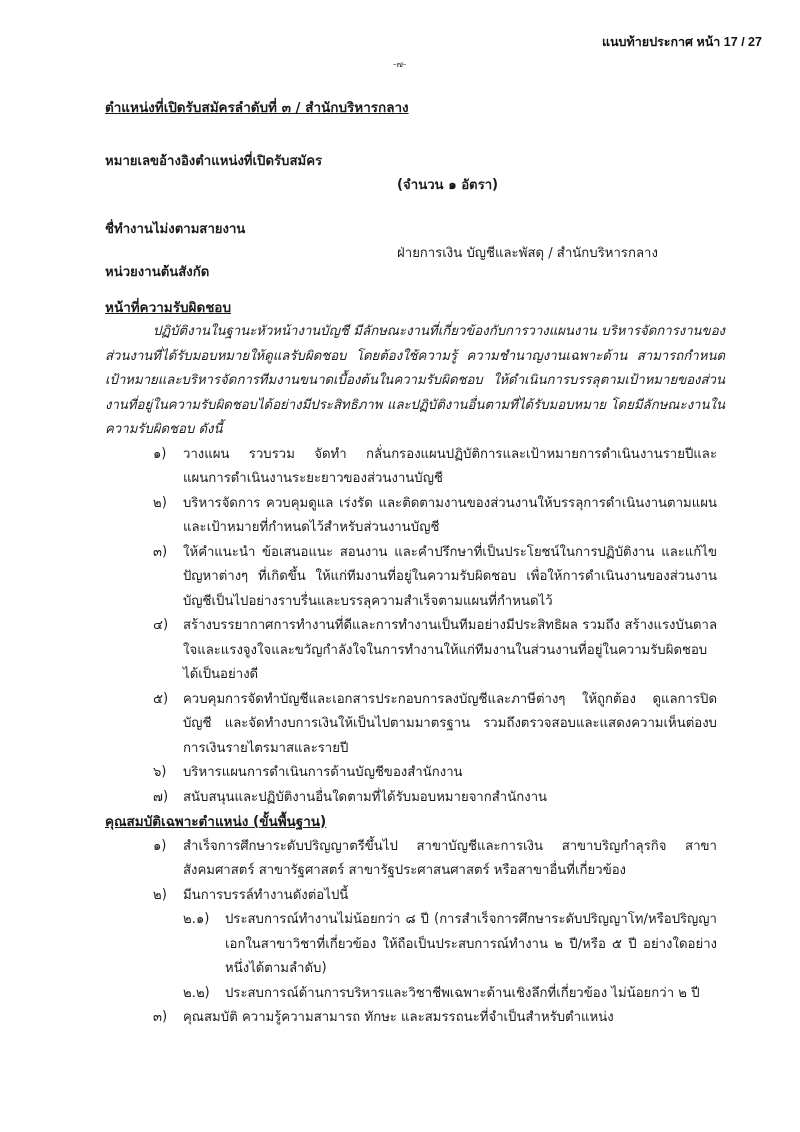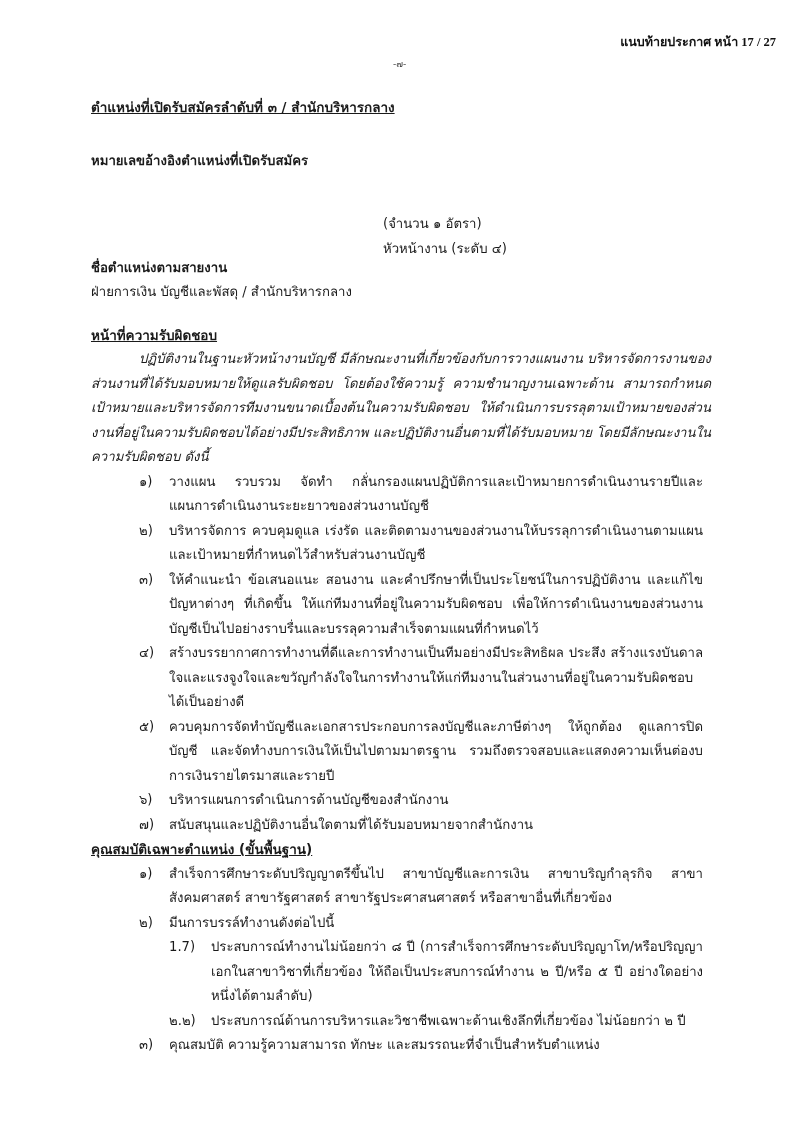--- a/index.html
+++ b/index.html
@@ -2,42 +2,42 @@
 <html><head>
 <meta charset="utf-8">
 <style>
   html, body { margin: 0; padding: 0; background: #ffffff; }
   body {
     width: 800px; height: 1132px; position: relative; overflow: hidden;
     font-family: "DejaVu Sans", "Liberation Sans", sans-serif;
     color: #1a1a1a;
   }
   .page-header {
-    position: absolute; top: 32px; right: 24px;
-    font-family: Liberation Serif, serif;
+    position: absolute; top: 32px; right: 38px;
+    font-family: Liberation Sans, sans-serif;
     font-weight: bold; font-size: 12.5px; color: #111;
   }
   .page-number {
     position: absolute; top: 57px; left: 393px;
     font-size: 9px; color: #444;
   }
   .content {
-    position: absolute; left: 91px; top: 95px; width: 620px;
+    position: absolute; left: 105px; top: 95px; width: 620px;
     font-size: 13.2px; line-height: 24.5px;
   }
   .heading-u {
     font-weight: bold; text-decoration: underline; margin: 0;
     font-size: 13.5px;
   }
   .info-table { margin-top: 10px; }
   .info-row { display: flex; }
   .info-label { width: 292px; font-weight: bold; flex: none; margin-top: 19px; }
   .info-value { flex: 1; }
-  .bold { font-weight: normal; margin-top: 39px; }
-  .section { margin-top: 18px; }
+  .bold { font-weight: bold; }
+  .section { margin-top: 10px; }
   .para {
     text-indent: 48px; text-align: justify; margin: 0; font-style: italic;
   }
   .list { margin: 0; padding: 0; list-style: none; }
   .list-item {
     display: flex; margin-left: 48px; text-align: justify;
   }
   .num { width: 30px; flex: none; }
   .item-text { flex: 1; padding-right: 8px; }
   .sub-item {
@@ -57,24 +57,24 @@
 
   <div class="info-table">
     <div class="info-row">
       <div class="info-label">หมายเลขอ้างอิงตำแหน่งที่เปิดรับสมัคร</div>
     </div>
     <div class="info-row">
       <div class="info-label"></div>
       <div class="info-value bold">(จำนวน ๑ อัตรา)</div>
     </div>
     <div class="info-row">
-      <div class="info-label">ชื่อตำแหน่งตามสายงาน</div>
-      <div class="info-value">หัวหน้างาน (ระดับ ๔)</div>
+      <div class="info-label">ชื่ทำงานไม่งตามสายงาน</div>
     </div>
     <div class="info-row">
+      <div class="info-label">หน่วยงานต้นสังกัด</div>
       <div class="info-value">ฝ่ายการเงิน บัญชีและพัสดุ / สำนักบริหารกลาง</div>
     </div>
   </div>
 
   <div class="section">
     <p class="heading-u">หน้าที่ความรับผิดชอบ</p>
     <p class="para">ปฏิบัติงานในฐานะหัวหน้างานบัญชี มีลักษณะงานที่เกี่ยวข้องกับการวางแผนงาน บริหารจัดการงานของส่วนงานที่ได้รับมอบหมายให้ดูแลรับผิดชอบ โดยต้องใช้ความรู้ ความชำนาญงานเฉพาะด้าน สามารถกำหนดเป้าหมายและบริหารจัดการทีมงานขนาดเบื้องต้นในความรับผิดชอบ ให้ดำเนินการบรรลุตามเป้าหมายของส่วนงานที่อยู่ในความรับผิดชอบได้อย่างมีประสิทธิภาพ และปฏิบัติงานอื่นตามที่ได้รับมอบหมาย โดยมีลักษณะงานในความรับผิดชอบ ดังนี้</p>
     <div class="list">
       <div class="list-item">
           <span class="num">๑)</span>
@@ -83,21 +83,21 @@
       <div class="list-item">
           <span class="num">๒)</span>
           <span class="item-text">บริหารจัดการ ควบคุมดูแล เร่งรัด และติดตามงานของส่วนงานให้บรรลุการดำเนินงานตามแผนและเป้าหมายที่กำหนดไว้สำหรับส่วนงานบัญชี</span>
         </div>
       <div class="list-item">
           <span class="num">๓)</span>
           <span class="item-text">ให้คำแนะนำ ข้อเสนอแนะ สอนงาน และคำปรึกษาที่เป็นประโยชน์ในการปฏิบัติงาน และแก้ไขปัญหาต่างๆ ที่เกิดขึ้น ให้แก่ทีมงานที่อยู่ในความรับผิดชอบ เพื่อให้การดำเนินงานของส่วนงานบัญชีเป็นไปอย่างราบรื่นและบรรลุความสำเร็จตามแผนที่กำหนดไว้</span>
         </div>
       <div class="list-item">
           <span class="num">๔)</span>
-          <span class="item-text">สร้างบรรยากาศการทำงานที่ดีและการทำงานเป็นทีมอย่างมีประสิทธิผล ประสึง สร้างแรงบันดาลใจและแรงจูงใจและขวัญกำลังใจในการทำงานให้แก่ทีมงานในส่วนงานที่อยู่ในความรับผิดชอบได้เป็นอย่างดี</span>
+          <span class="item-text">สร้างบรรยากาศการทำงานที่ดีและการทำงานเป็นทีมอย่างมีประสิทธิผล รวมถึง สร้างแรงบันดาลใจและแรงจูงใจและขวัญกำลังใจในการทำงานให้แก่ทีมงานในส่วนงานที่อยู่ในความรับผิดชอบได้เป็นอย่างดี</span>
         </div>
       <div class="list-item">
           <span class="num">๕)</span>
           <span class="item-text">ควบคุมการจัดทำบัญชีและเอกสารประกอบการลงบัญชีและภาษีต่างๆ ให้ถูกต้อง ดูแลการปิดบัญชี และจัดทำงบการเงินให้เป็นไปตามมาตรฐาน รวมถึงตรวจสอบและแสดงความเห็นต่องบการเงินรายไตรมาสและรายปี</span>
         </div>
       <div class="list-item">
           <span class="num">๖)</span>
           <span class="item-text">บริหารแผนการดำเนินการด้านบัญชีของสำนักงาน</span>
         </div>
       <div class="list-item">
@@ -112,21 +112,21 @@
     <div class="list">
       <div class="list-item">
           <span class="num">๑)</span>
           <span class="item-text">สำเร็จการศึกษาระดับปริญญาตรีขึ้นไป สาขาบัญชีและการเงิน สาขาบริญกำลุรกิจ สาขาสังคมศาสตร์ สาขารัฐศาสตร์ สาขารัฐประศาสนศาสตร์ หรือสาขาอื่นที่เกี่ยวข้อง</span>
         </div>
       <div class="list-item">
           <span class="num">๒)</span>
           <span class="item-text">มีนการบรรล์ทำงานดังต่อไปนี้</span>
         </div>
       <div class="sub-item">
-          <span class="sub-num">1.7)</span>
+          <span class="sub-num">๒.๑)</span>
           <span class="item-text">ประสบการณ์ทำงานไม่น้อยกว่า ๘ ปี (การสำเร็จการศึกษาระดับปริญญาโท/หรือปริญญาเอกในสาขาวิชาที่เกี่ยวข้อง ให้ถือเป็นประสบการณ์ทำงาน ๒ ปี/หรือ ๕ ปี อย่างใดอย่างหนึ่งได้ตามลำดับ)</span>
         </div>
       <div class="sub-item">
           <span class="sub-num">๒.๒)</span>
           <span class="item-text">ประสบการณ์ด้านการบริหารและวิชาชีพเฉพาะด้านเชิงลึกที่เกี่ยวข้อง ไม่น้อยกว่า ๒ ปี</span>
         </div>
       <div class="list-item">
           <span class="num">๓)</span>
           <span class="item-text">คุณสมบัติ ความรู้ความสามารถ ทักษะ และสมรรถนะที่จำเป็นสำหรับตำแหน่ง</span>
         </div>

